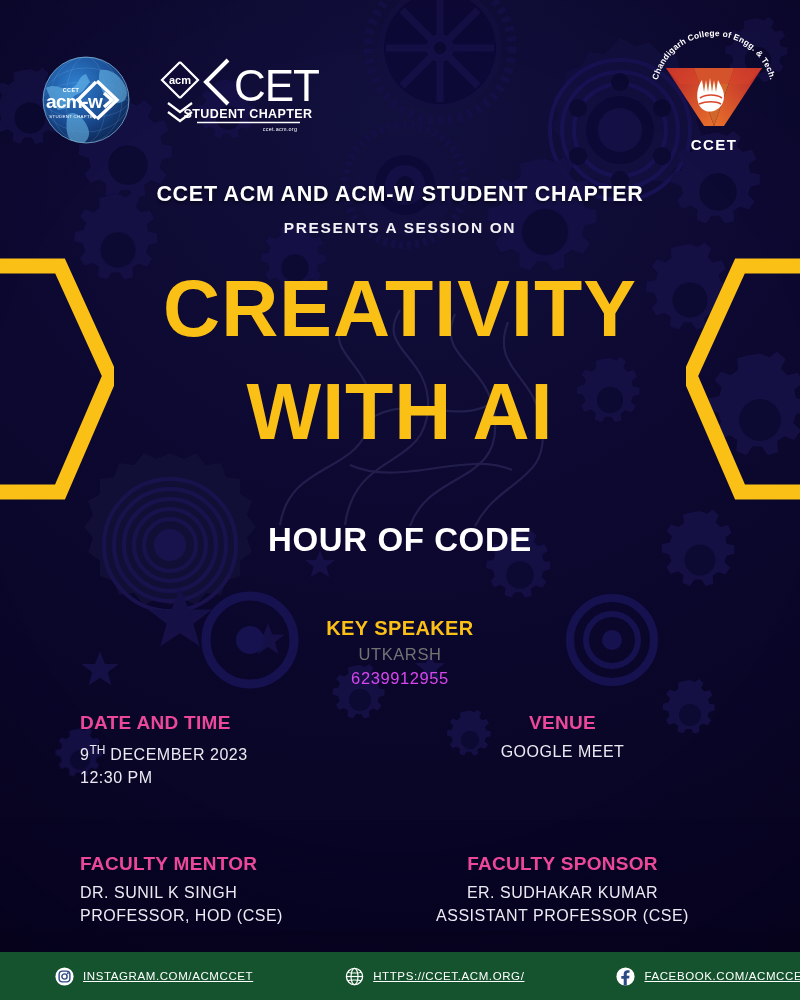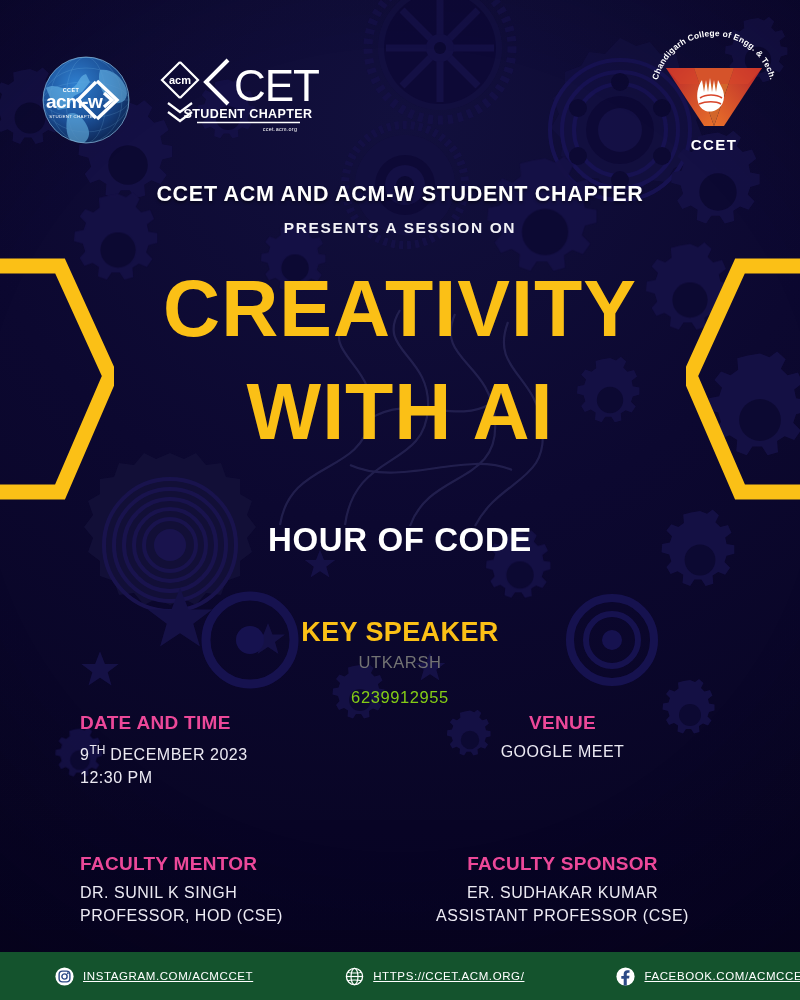--- a/index.html
+++ b/index.html
@@ -59,23 +59,23 @@
 
   
   .subtitle{
     position:absolute; left:0; right:0; top:521px;
     text-align:center; color:#ffffff;
     font-size:33px; font-weight:bold; letter-spacing:.6px;
   }
 
   
   .speaker{ position:absolute; left:0; right:0; top:617px; text-align:center; }
-  .speaker .lbl{ color:#FBC016; font-size:27px; font-weight:bold; letter-spacing:.4px; }
+  .speaker .lbl{ color:#FBC016; font-size:20px; font-weight:bold; letter-spacing:.4px; }
   .speaker .nm { color:#737373; font-size:16.5px; margin-top:5px; letter-spacing:.6px; }
-  .speaker .ph { color:#84cc16; font-size:16.5px; margin-top:16px; letter-spacing:.6px; }
+  .speaker .ph { color:#d946ef; font-size:16.5px; margin-top:5px; letter-spacing:.6px; }
 
   
   .info{ position:absolute; left:0; right:0; top:712px; }
   .info-row{ display:flex; }
   .info-row + .info-row{ margin-top:66px; }
   .cell{ width:50%; }
   .cell.l{ padding-left:80px; text-align:left; }
   .cell.r{ padding-right:75px; text-align:center; }
   .cell .lbl{ color:#ec4899; font-size:19px; font-weight:bold; letter-spacing:.3px; }
   .cell .v{ color:#eceaf3; font-size:16px; margin-top:9px; letter-spacing:.5px; }

